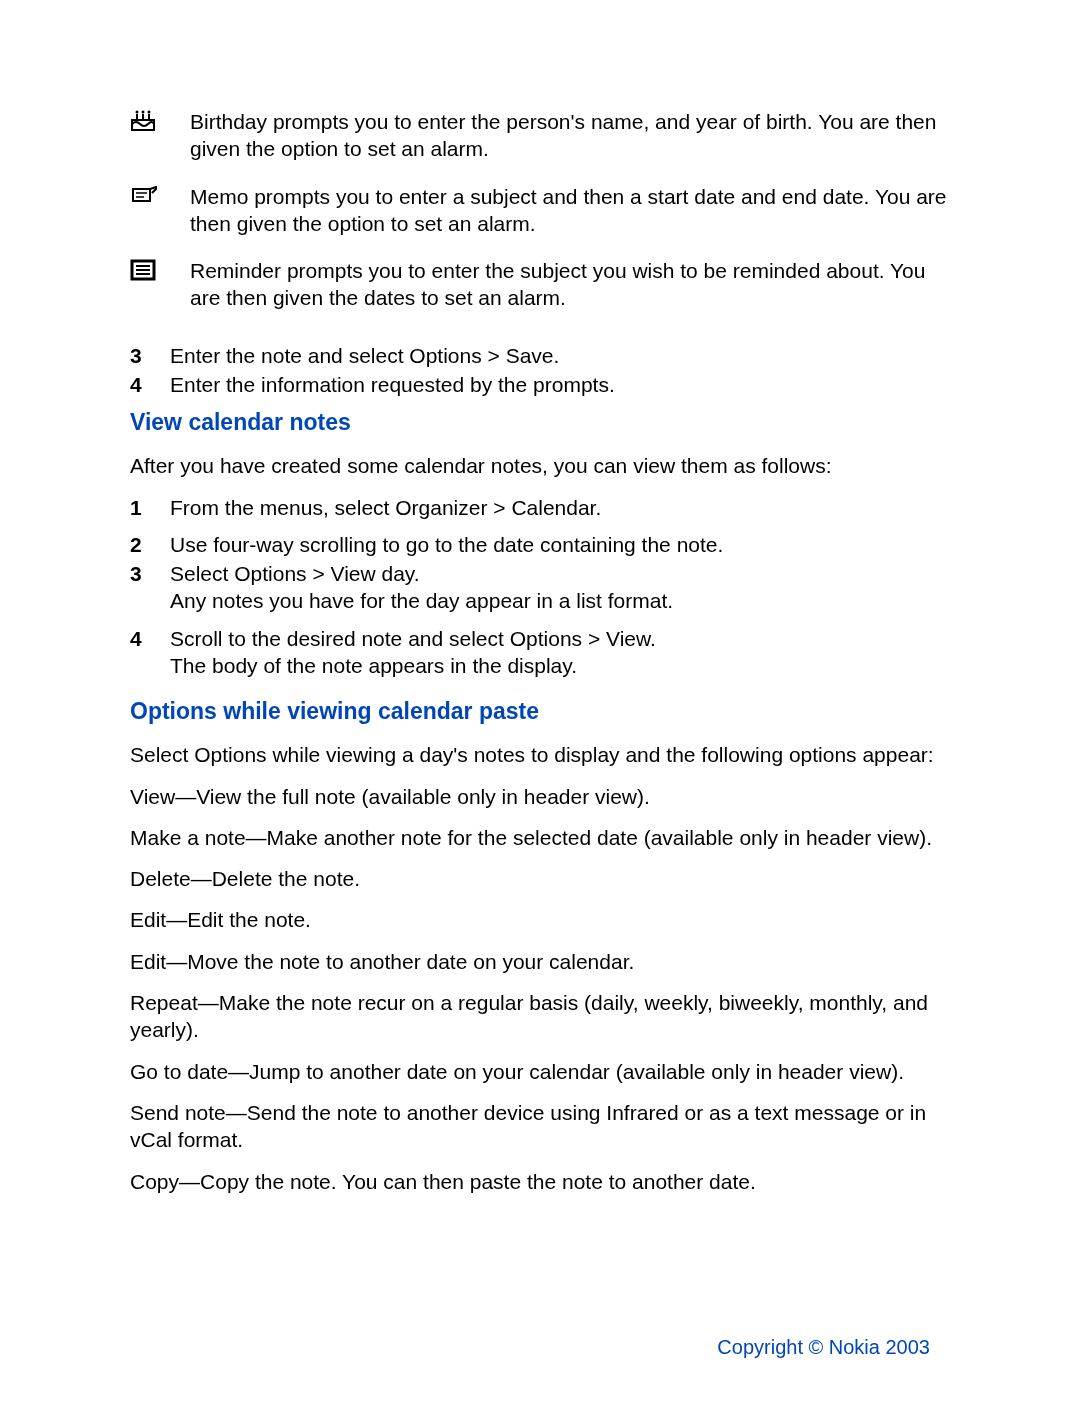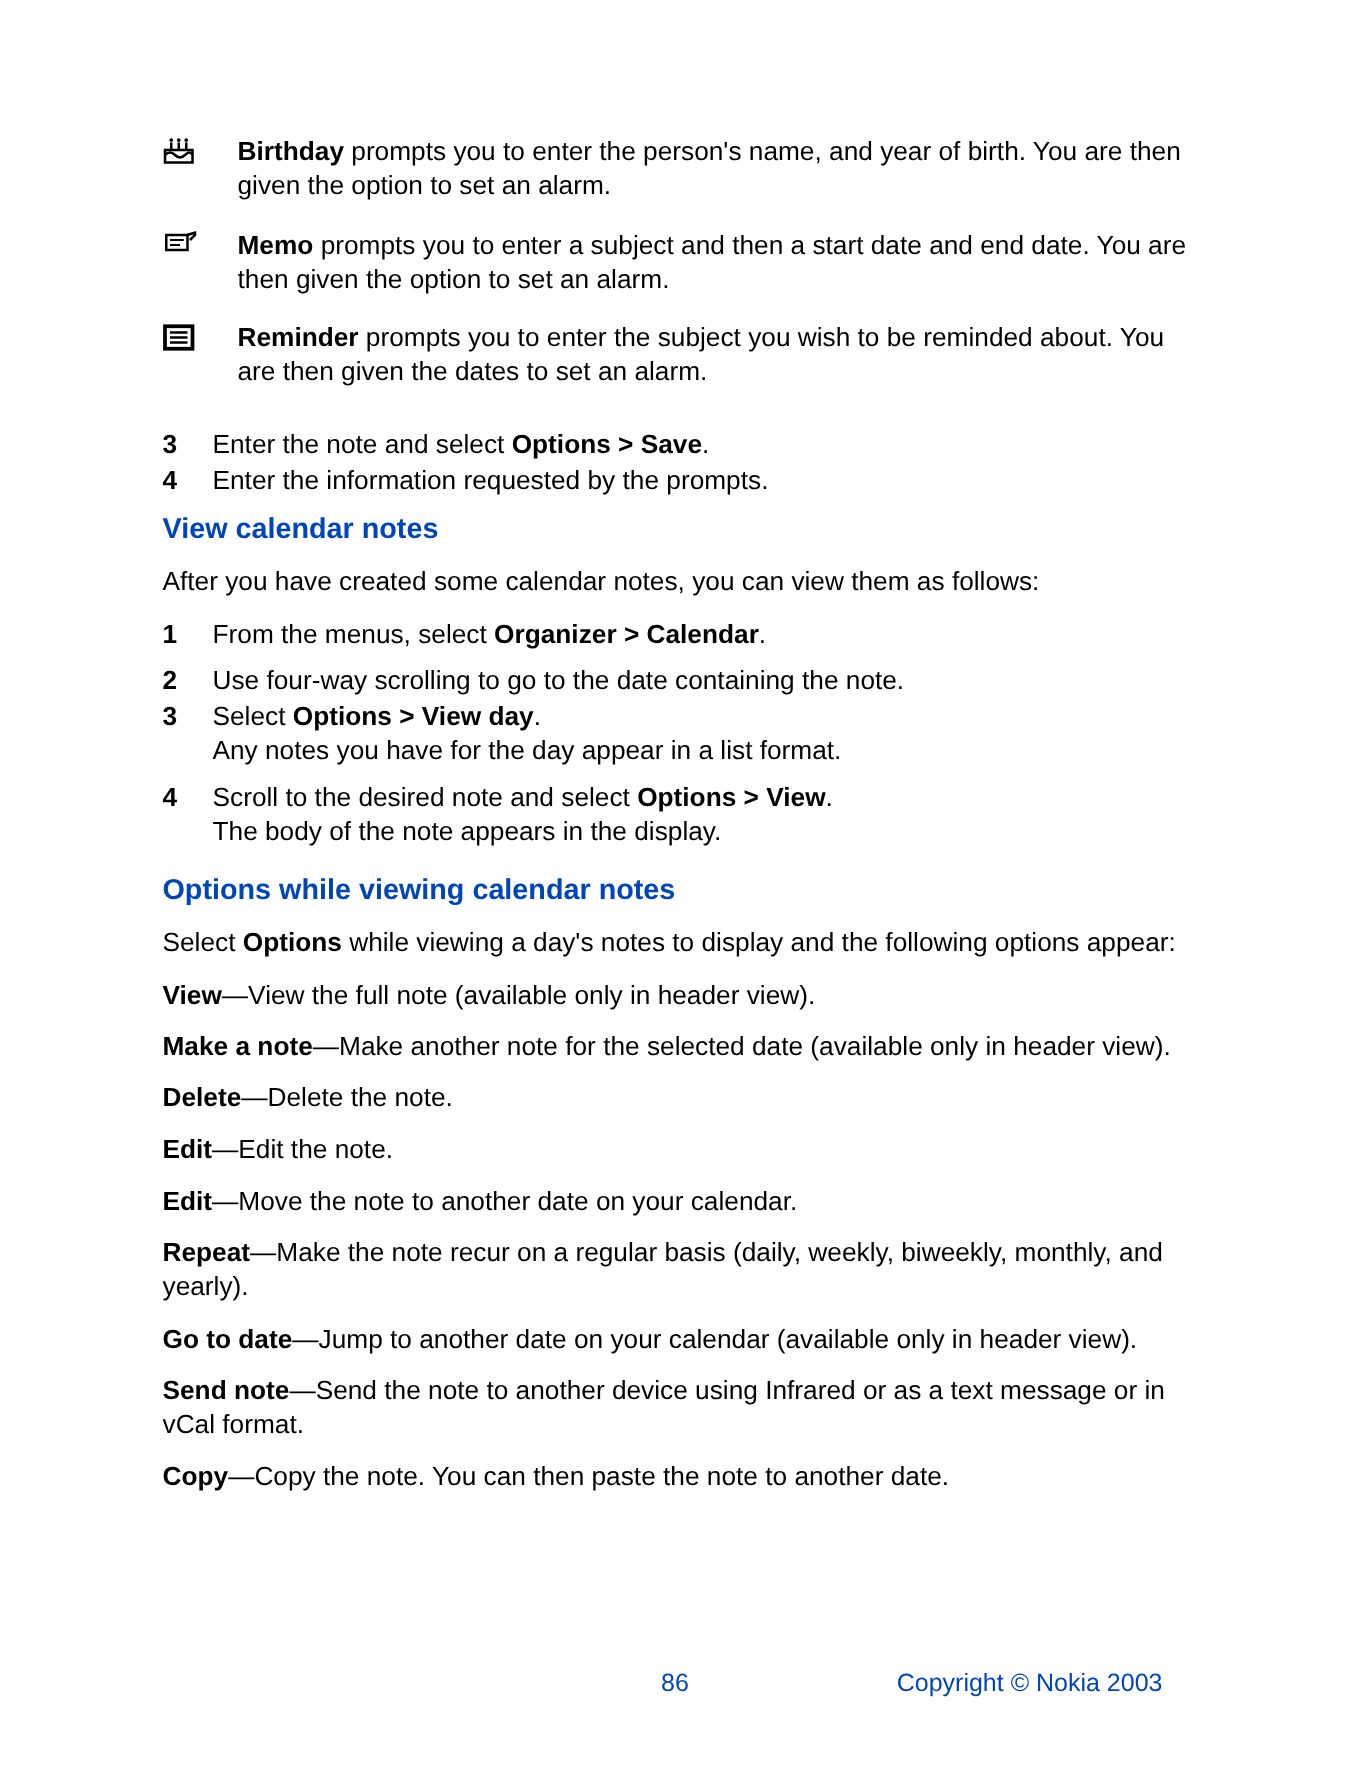--- a/index.html
+++ b/index.html
@@ -26,21 +26,21 @@
   .icon-col {
     width: 60px;
     flex: none;
   }
   .icon-col svg {
     margin-top: 2px;
   }
   .text-col {
     flex: 1;
   }
-  .bold { font-weight: bold; }
+  .bold { font-weight: normal; }
   .numlist {
     display: flex;
     align-items: flex-start;
     margin-bottom: 2px;
   }
   .numlist .num {
     width: 40px;
     flex: none;
     font-weight: bold;
   }
@@ -161,32 +161,31 @@
   </div>
   <div class="spacer-sm"></div>
   <div class="numlist">
     <div class="num">4</div>
     <div class="txt">
       <span>Scroll to the desired note and select </span><span class="bold">Options &gt; View</span><span>.</span><br>
       <span>The body of the note appears in the display.</span>
     </div>
   </div>
 
-  <div class="heading" style="margin-top:18px;">Options while viewing calendar notes</div>
+  <div class="heading" style="margin-top:18px;">Options while viewing calendar paste</div>
 
   <div class="para">
     <span>Select </span><span class="bold">Options</span><span> while viewing a day's notes to display and the following options appear:</span>
   </div>
 
   <div class="para"><span class="bold">View</span><span>—View the full note (available only in header view).</span></div>
   <div class="para"><span class="bold">Make a note</span><span>—Make another note for the selected date (available only in header view).</span></div>
   <div class="para"><span class="bold">Delete</span><span>—Delete the note.</span></div>
   <div class="para"><span class="bold">Edit</span><span>—Edit the note.</span></div>
   <div class="para"><span class="bold">Edit</span><span>—Move the note to another date on your calendar.</span></div>
   <div class="para"><span class="bold">Repeat</span><span>—Make the note recur on a regular basis (daily, weekly, biweekly, monthly, and yearly).</span></div>
   <div class="para"><span class="bold">Go to date</span><span>—Jump to another date on your calendar (available only in header view).</span></div>
   <div class="para"><span class="bold">Send note</span><span>—Send the note to another device using Infrared or as a text message or in vCal format.</span></div>
   <div class="para"><span class="bold">Copy</span><span>—Copy the note. You can then paste the note to another date.</span></div>
 
-  <div class="footer">86</div>
   <div class="footer-right">Copyright © Nokia 2003</div>
 
 </div>
 
 </body></html>

